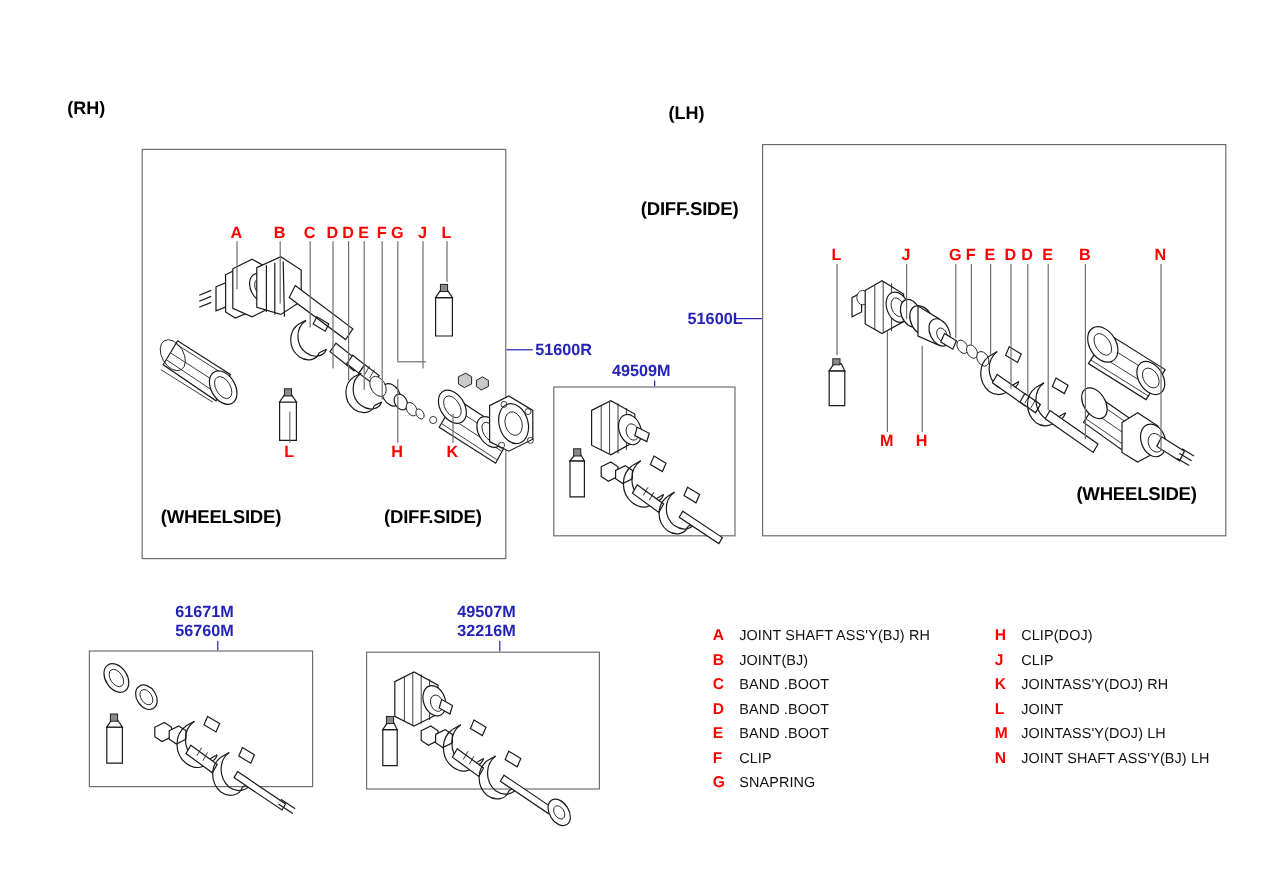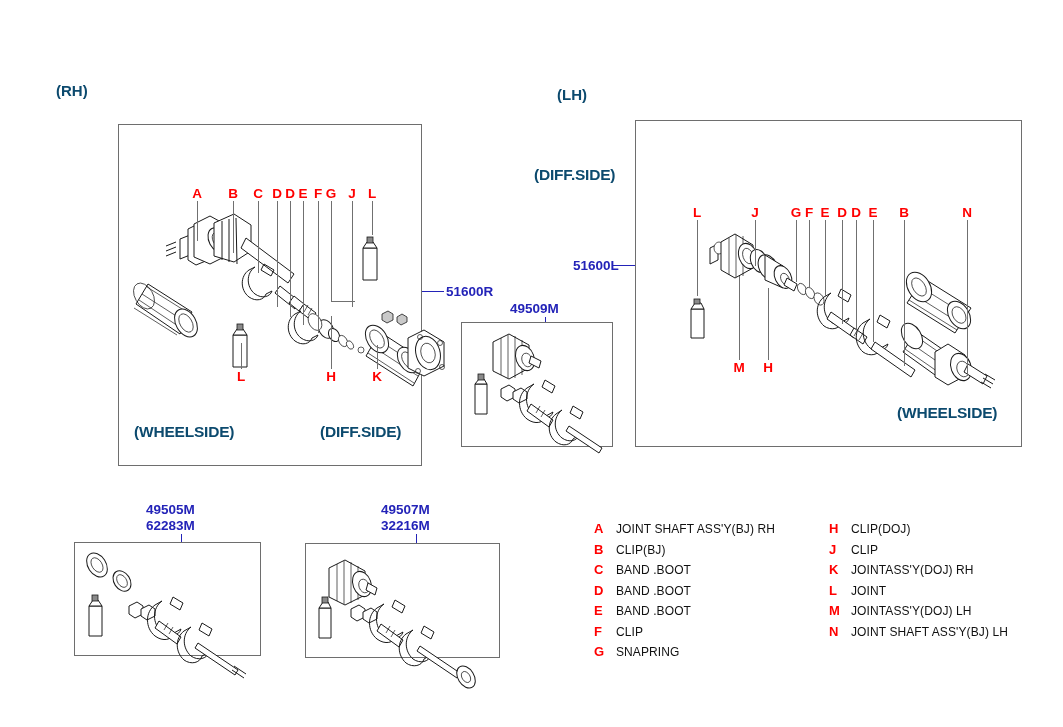--- a/index.html
+++ b/index.html
@@ -29,21 +29,21 @@
   }
   .kitbox {
     position: absolute;
     border: 1.2px solid #6e6e6e;
     background: #ffffff;
     box-sizing: border-box;
   }
 
   
   .red {
-    color: #0c4a6e;
+    color: #000000;
     font-weight: bold;
     white-space: nowrap;
   }
   .side-tag {
     font-size: 15.5px;
     letter-spacing: -0.2px;
   }
   .rh-lh-tag {
     font-size: 15px;
   }
@@ -403,22 +403,22 @@
   <div class="abs">
     <div class="vline" style="left:739px; top:276px; height:84px;"></div>
     <div class="letter abs" style="left:731px; top:360px; width:16px;">M</div>
 
     <div class="vline" style="left:768px; top:288px; height:72px;"></div>
     <div class="letter abs" style="left:760px; top:360px; width:16px;">H</div>
   </div>
 
   <div class="abs red side-tag" style="left:897px; top:404px;">(WHEELSIDE)</div>
 
-  <div class="abs partno" style="left:146px; top:502px;">49505M</div>
-  <div class="abs partno" style="left:146px; top:518px;">62283M</div>
+  <div class="abs partno" style="left:146px; top:502px;">61671M</div>
+  <div class="abs partno" style="left:146px; top:518px;">56760M</div>
   <div class="vline-blue" style="left:181px; top:534px; height:9px;"></div>
   <div class="kitbox" style="left:74px; top:542px; width:187px; height:114px;"></div>
   <svg class="abs" style="left:74px; top:542px;" width="187" height="114">
 
     <g>
       <ellipse class="fillw" cx="23" cy="23" rx="9" ry="13" transform="rotate(-33 23 23)"></ellipse>
       <ellipse class="fillw-t" cx="23" cy="23" rx="5" ry="8" transform="rotate(-33 23 23)"></ellipse>
       <ellipse class="fillw" cx="48" cy="39" rx="8" ry="11" transform="rotate(-33 48 39)"></ellipse>
       <ellipse class="fillw-t" cx="48" cy="39" rx="4.5" ry="7" transform="rotate(-33 48 39)"></ellipse>
     </g>
@@ -487,21 +487,21 @@
   </svg>
 
   <div id="legend">
     <div class="legend-col" style="left:594px; top:521px;">
       <div class="legend-row">
         <span class="legend-key">A</span>
         <span class="legend-desc">JOINT SHAFT  ASS'Y(BJ) RH</span>
       </div>
       <div class="legend-row">
         <span class="legend-key">B</span>
-        <span class="legend-desc">CLIP(BJ)</span>
+        <span class="legend-desc">JOINT(BJ)</span>
       </div>
       <div class="legend-row">
         <span class="legend-key">C</span>
         <span class="legend-desc">BAND .BOOT</span>
       </div>
       <div class="legend-row">
         <span class="legend-key">D</span>
         <span class="legend-desc">BAND .BOOT</span>
       </div>
       <div class="legend-row">

